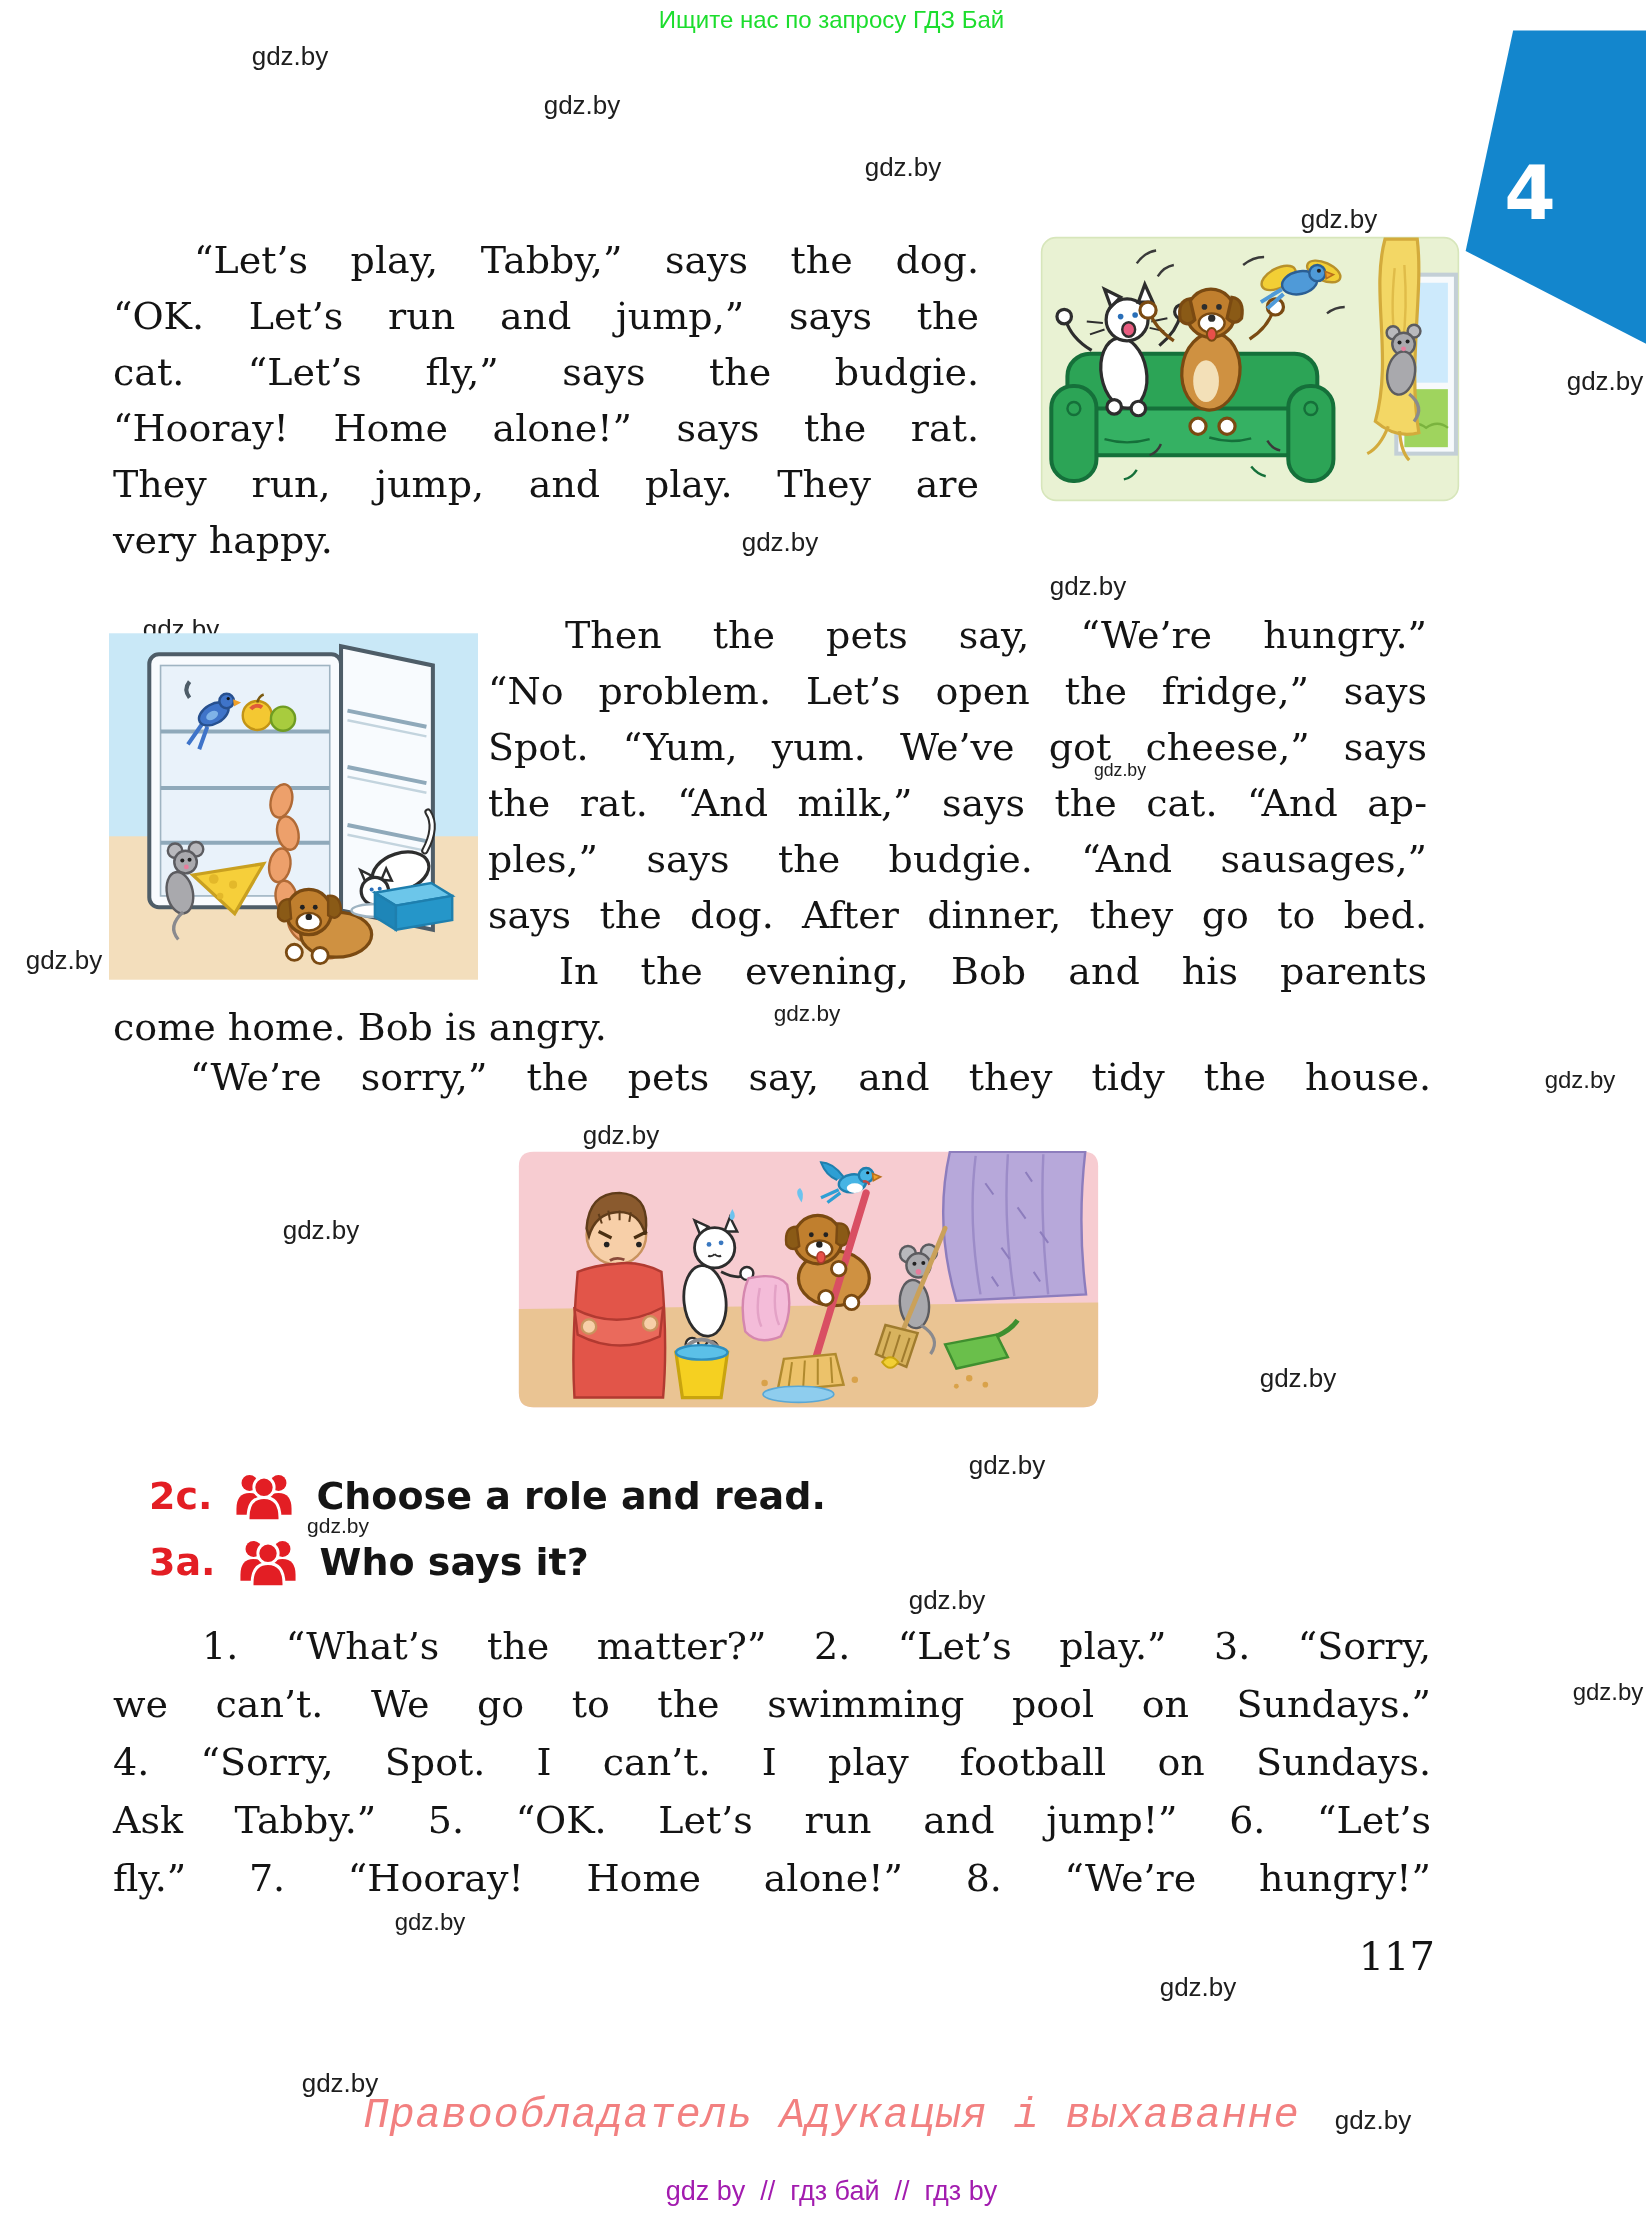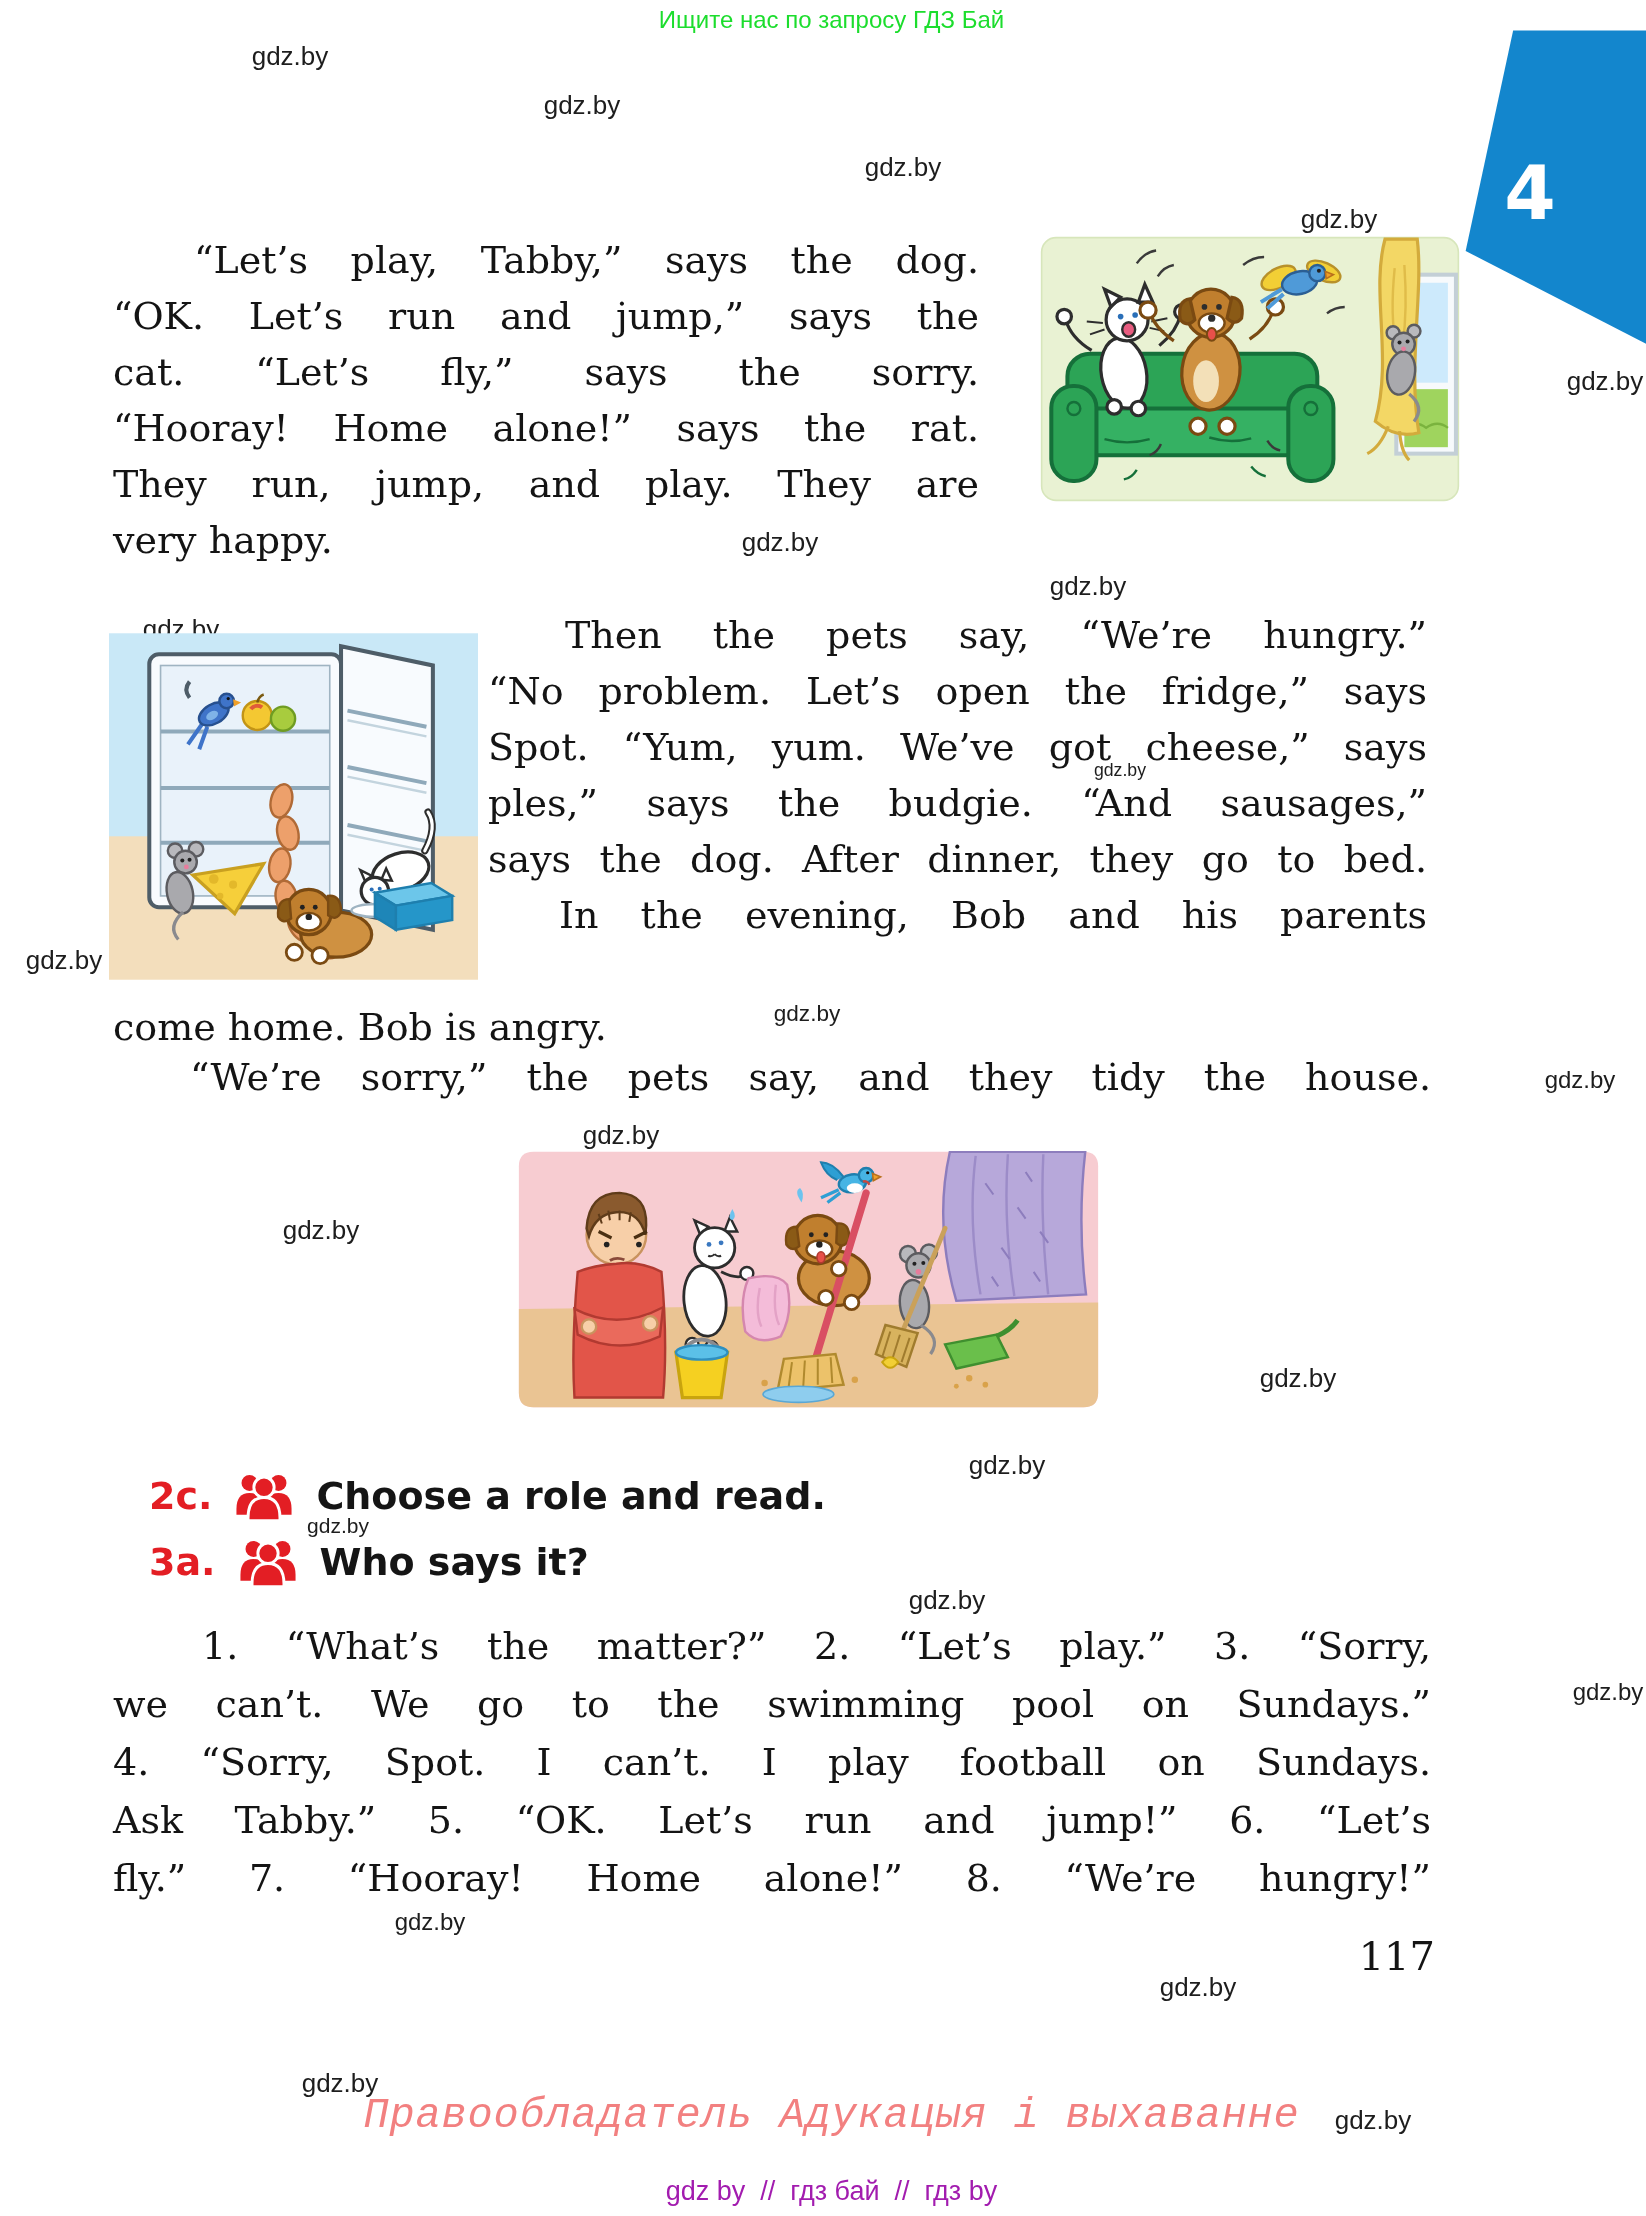--- a/index.html
+++ b/index.html
@@ -90,21 +90,21 @@
     </div>
 
   <svg class="unit-tab" viewBox="0 0 243 410">
     <polygon points="67,8 243,8 243,403 8,282" fill="#1386cd"></polygon>
     <text x="88" y="242" text-anchor="middle" font-family="DejaVu Sans, Liberation Sans, sans-serif" font-size="92" font-weight="bold" fill="#ffffff">4</text>
   </svg>
 
   <div class="textblock" style="left:105px; top:232px; width:866px;">
       <div class="tline just" style="text-indent: 81px;">“Let’s play, Tabby,” says the dog.</div>
       <div class="tline just">“OK. Let’s run and jump,” says the</div>
-      <div class="tline just">cat. “Let’s fly,” says the sorry.</div>
+      <div class="tline just">cat. “Let’s fly,” says the budgie.</div>
       <div class="tline just">“Hooray! Home alone!” says the rat.</div>
       <div class="tline just">They run, jump, and play. They are</div>
       <div class="tline">very happy.</div>
     </div>
 
   <svg class="illus" style="left:1032px; top:236px; width:420px; height:266px;" viewBox="0 0 521 330">
     <rect x="2" y="2" width="517" height="326" rx="18" fill="#e9f2d3" stroke="#d7e6bb" stroke-width="2"></rect>
     <g>
       <rect x="442" y="48" width="74" height="222" fill="#f7fafc" stroke="#c3cfd6" stroke-width="5"></rect>
       <rect x="452" y="58" width="54" height="124" fill="#cdeafc"></rect>
@@ -255,20 +255,21 @@
       <polygon points="330,322 400,310 426,326 356,338" fill="#6cc6ea" stroke="#1e7fae" stroke-width="3"></polygon>
       <polygon points="356,338 426,326 426,356 356,368" fill="#2596c9" stroke="#1e7fae" stroke-width="3"></polygon>
       <polygon points="330,322 356,338 356,368 330,352" fill="#1e86b8" stroke="#1e7fae" stroke-width="3"></polygon>
     </g>
   </svg>
 
   <div class="textblock" style="left:480px; top:607px; width:939px;">
       <div class="tline just" style="text-indent: 77px;">Then the pets say, “We’re hungry.”</div>
       <div class="tline just">“No problem. Let’s open the fridge,” says</div>
       <div class="tline just">Spot. “Yum, yum. We’ve got cheese,” says</div>
+      <div class="tline just">the rat. “And milk,” says the cat. “And ap-</div>
       <div class="tline just">ples,” says the budgie. “And sausages,”</div>
       <div class="tline just">says the dog. After dinner, they go to bed.</div>
       <div class="tline just" style="text-indent: 71px;">In the evening, Bob and his parents</div>
     </div>
 
   <div class="textblock" style="left:105px; top:999px; width:1318px;">
       <div class="tline">come home. Bob is angry.</div>
     </div>
   <div class="textblock" style="left:105px; top:1049px; width:1318px;">
       <div class="tline just" style="text-indent: 77px;">“We’re sorry,” the pets say, and they tidy the house.</div>

